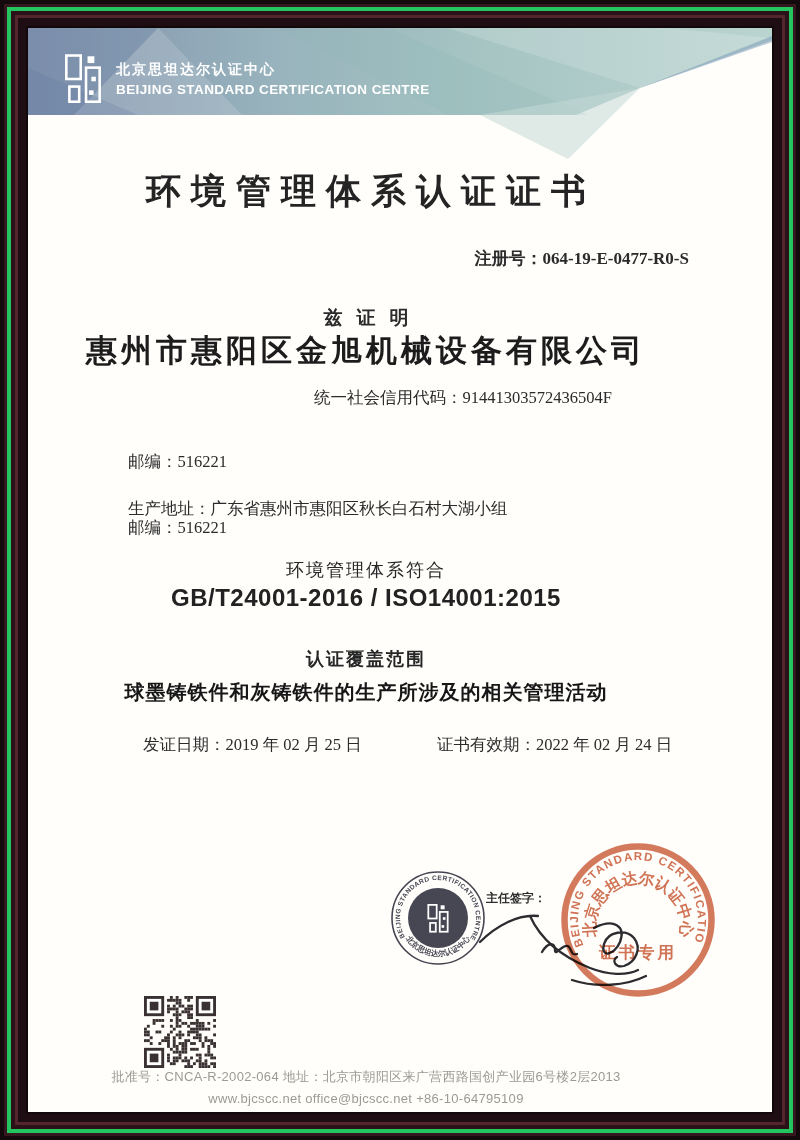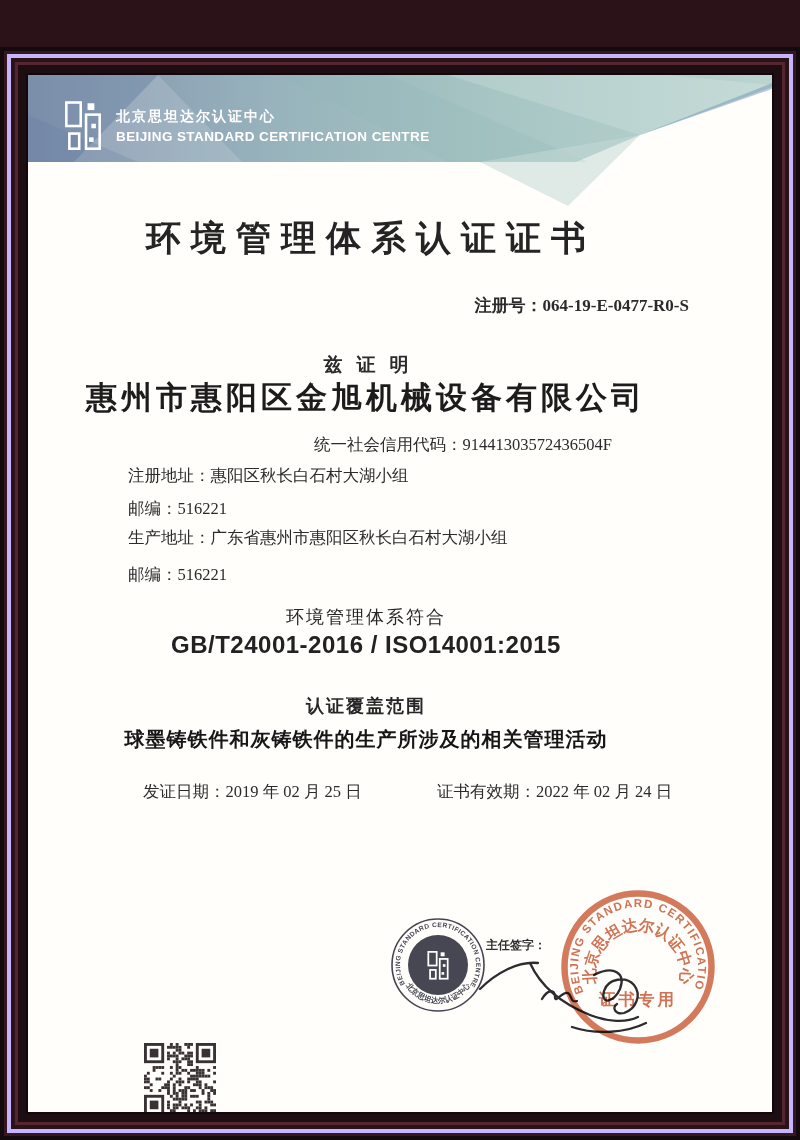--- a/index.html
+++ b/index.html
@@ -1,20 +1,20 @@
 <!DOCTYPE html>
 <html><head>
 <meta charset="utf-8">
 <style>
   * { margin:0; padding:0; box-sizing:border-box; }
   html,body { width:800px; height:1140px; }
   body { font-family:"Liberation Serif","DejaVu Serif",serif; background:#2a1218; position:relative; }
 
-  .frame { position:absolute; inset:0; background:#c4b5fd;
-           box-shadow: inset 0 0 0 4px #140a0d, inset 0 0 0 7px #351720; margin-top: 47px; }
+  .frame { position:absolute; inset:0; background:#22c55e;
+           box-shadow: inset 0 0 0 4px #140a0d, inset 0 0 0 7px #351720; }
   .paper { position:absolute; inset:28px; background:#fffefb; overflow:hidden;
            box-shadow: 0 0 0 2px #120709, 0 0 0 10px #1e0d12, 0 0 0 13px #54262f, 0 0 0 17px #2a1218; }
 
   
   .band { position:absolute; top:0; left:0; width:744px; height:135px; }
   .brand { position:absolute; top:26px; left:36px; display:flex; align-items:center; gap:14px; color:#fff; }
   .brand-text .zh { font-family:"Liberation Sans","DejaVu Sans",sans-serif; font-weight:bold; font-size:14px; letter-spacing:2px; }
   .brand-text .en { font-family:"Liberation Sans","DejaVu Sans",sans-serif; font-weight:bold; font-size:13.5px; letter-spacing:.4px; margin-top:3px; }
 
   .abs { position:absolute; }
@@ -90,23 +90,22 @@
     <div class="abs center cert-title">环境管理体系认证证书</div>
 
     <div class="abs reg-line"><span>注册号：</span><span>064-19-E-0477-R0-S</span></div>
 
     <div class="abs center company">惠州市惠阳区金旭机械设备有限公司</div>
 
     <div class="abs center certify">兹证明</div>
 
     <div class="abs credit"><span>统一社会信用代码：</span><span>91441303572436504F</span></div>
 
-    <div class="abs addr" style="top:390px;"><span>注册地址：</span><span>惠阳区秋长白石村大湖小组</span></div>
     <div class="abs addr" style="top:423px;"><span>邮编：</span><span>516221</span></div>
-    <div class="abs addr" style="top:452px;text-align:right;"><span>生产地址：</span><span>广东省惠州市惠阳区秋长白石村大湖小组</span></div>
+    <div class="abs addr" style="top:470px;text-align:right;"><span>生产地址：</span><span>广东省惠州市惠阳区秋长白石村大湖小组</span></div>
     <div class="abs addr" style="top:489px;"><span>邮编：</span><span>516221</span></div>
 
     <div class="abs center conform">环境管理体系符合</div>
     <div class="abs center standard">GB/T24001-2016 / ISO14001:2015</div>
 
     <div class="abs center scope-h">认证覆盖范围</div>
     <div class="abs center scope">球墨铸铁件和灰铸铁件的生产所涉及的相关管理活动</div>
 
     <div class="abs dates" style="left:115px;"><span>发证日期：</span><span>2019 年 02 月 25 日</span></div>
     <div class="abs dates" style="left:409px;"><span>证书有效期：</span><span>2022 年 02 月 24 日</span></div>

